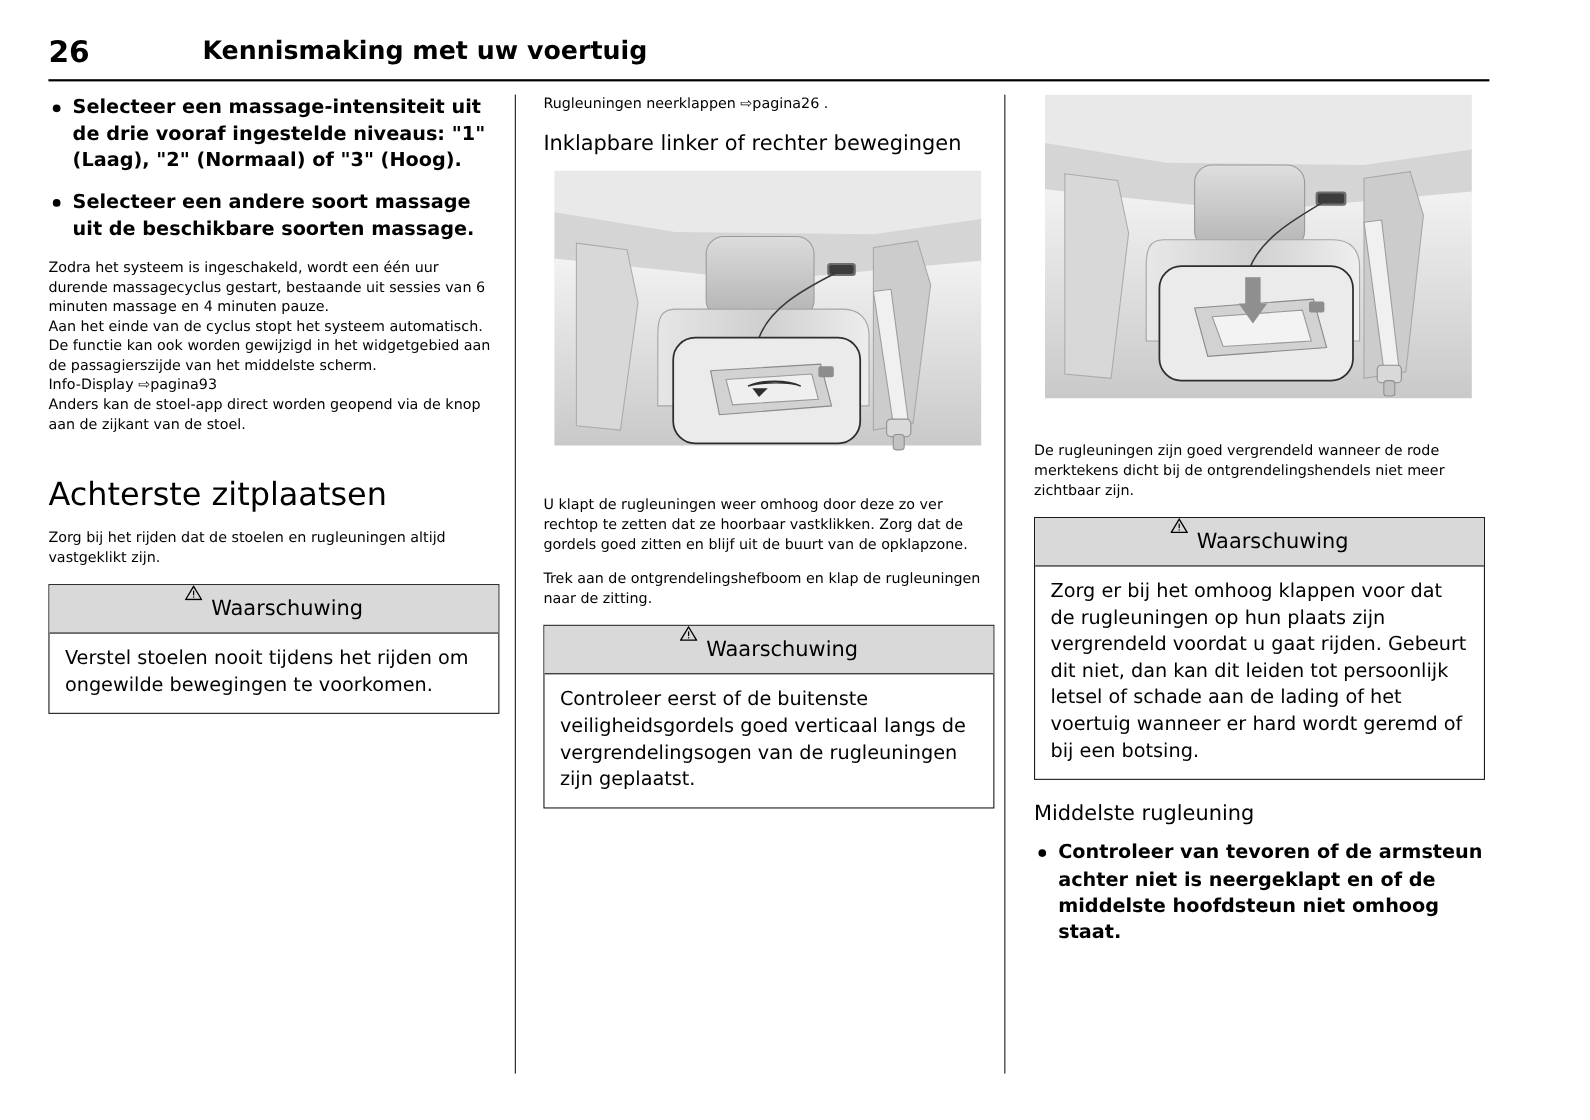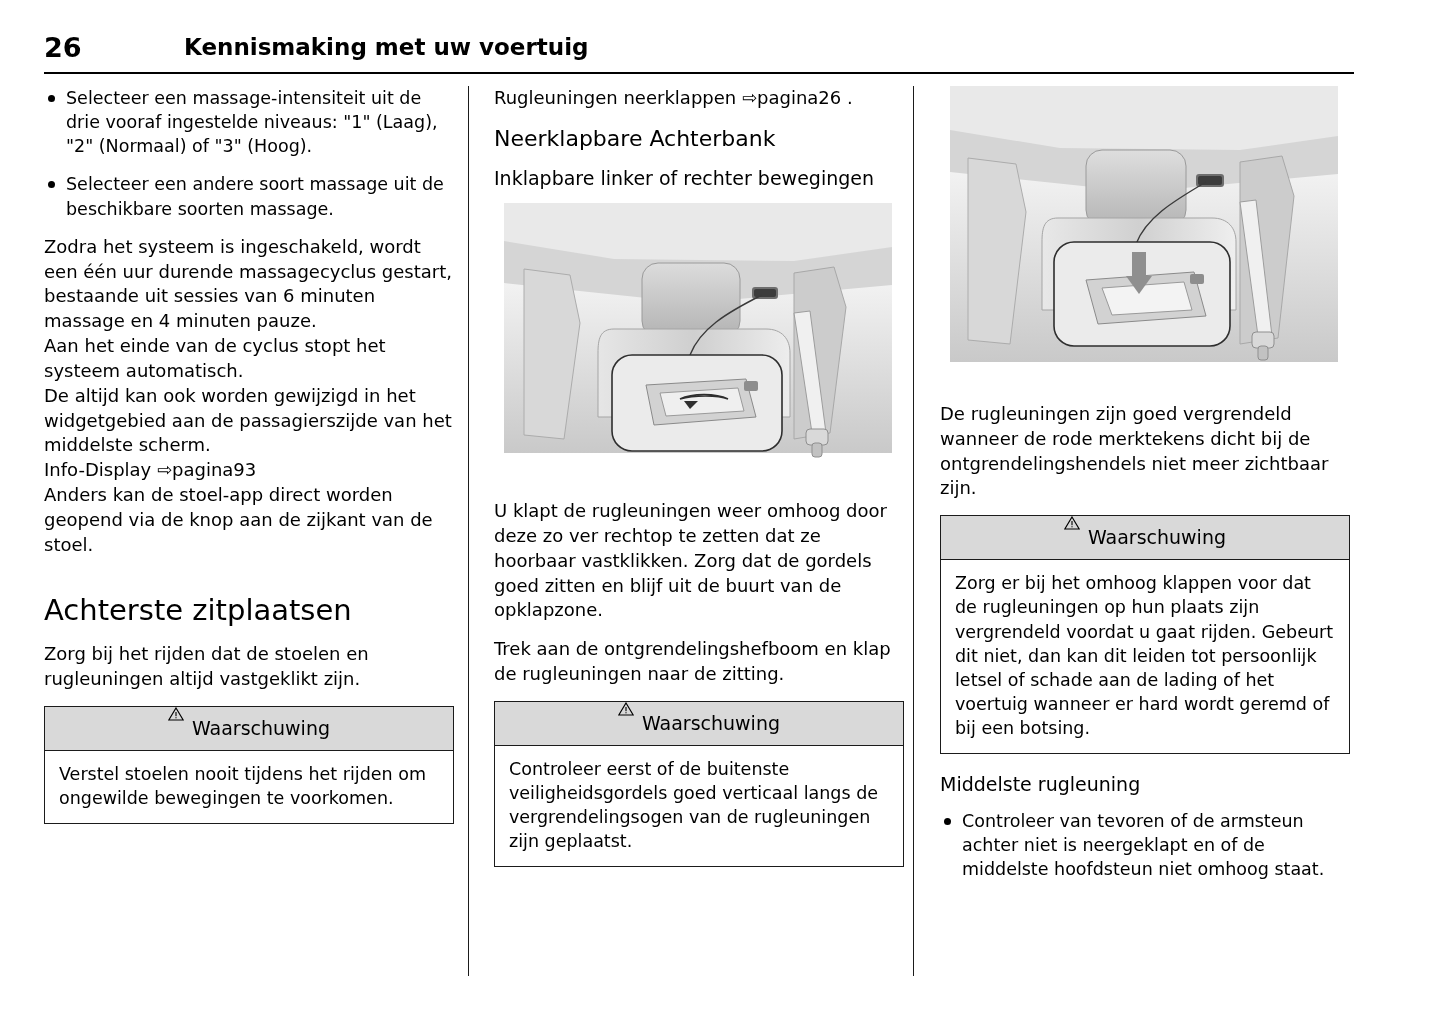--- a/index.html
+++ b/index.html
@@ -70,30 +70,31 @@
     width: 0;
     height: 890px;
     border-left: 1px solid #1b1b1b;
   }
   .div-1 { left: 424px; }
   .div-2 { left: 869px; }
 
   
   p {
     margin: 0;
-    font-size: 18px;
+    font-size: 13px;
     line-height: 1.38;
   }
   .para { margin-bottom: 14px; }
   .tight { margin-bottom: 0; }
 
   ul.bullets {
     list-style: none;
     margin: 0 0 14px 0;
     padding: 0;
+    font-weight: bold;
   }
   ul.bullets li {
     position: relative;
     padding-left: 22px;
     margin-bottom: 14px;
     font-size: 17.5px;
     line-height: 1.38;
   }
   ul.bullets li:last-child { margin-bottom: 0; }
   ul.bullets li::before {
@@ -185,21 +186,21 @@
 
     <div class="col col-1">
 
       <ul class="bullets">
         <li>Selecteer een massage-intensiteit uit de drie vooraf ingestelde niveaus: "1" (Laag), "2" (Normaal) of "3" (Hoog).</li>
         <li>Selecteer een andere soort massage uit de beschikbare soorten massage.</li>
       </ul>
 
       <p class="tight">Zodra het systeem is ingeschakeld, wordt een één uur durende massagecyclus gestart, bestaande uit sessies van 6 minuten massage en 4 minuten pauze.</p>
       <p class="tight">Aan het einde van de cyclus stopt het systeem automatisch.</p>
-      <p class="tight">De altijd kan ook worden gewijzigd in het widgetgebied aan de passagierszijde van het middelste scherm.</p>
+      <p class="tight">De functie kan ook worden gewijzigd in het widgetgebied aan de passagierszijde van het middelste scherm.</p>
       <p class="tight">Info-Display ⇨pagina93</p>
       <p class="para">Anders kan de stoel-app direct worden geopend via de knop aan de zijkant van de stoel.</p>
 
       <div style="height:22px"></div>
       <h1 class="section">Achterste zitplaatsen</h1>
 
       <p class="para">Zorg bij het rijden dat de stoelen en rugleuningen altijd vastgeklikt zijn.</p>
 
       <div class="warning">
         <div class="warning-head">
@@ -213,21 +214,20 @@
           <span>Waarschuwing</span>
         </div>
         <div class="warning-body">Verstel stoelen nooit tijdens het rijden om ongewilde bewegingen te voorkomen.</div>
       </div>
     </div>
 
     <div class="col col-2">
 
       <p class="para">Rugleuningen neerklappen ⇨pagina26 .</p>
 
-      <h2 class="subsection">Neerklapbare Achterbank</h2>
 
       <h3 class="subsub">Inklapbare linker of rechter bewegingen</h3>
 
       <div class="figure">
         <svg viewBox="0 0 410 280" role="img">
           <defs>
             <linearGradient id="g2a" x1="0" y1="0" x2="0" y2="1">
               <stop offset="0" stop-color="#f2f2f2"></stop>
                 <stop offset="1" stop-color="#c9c9c9"></stop>
             </linearGradient>

